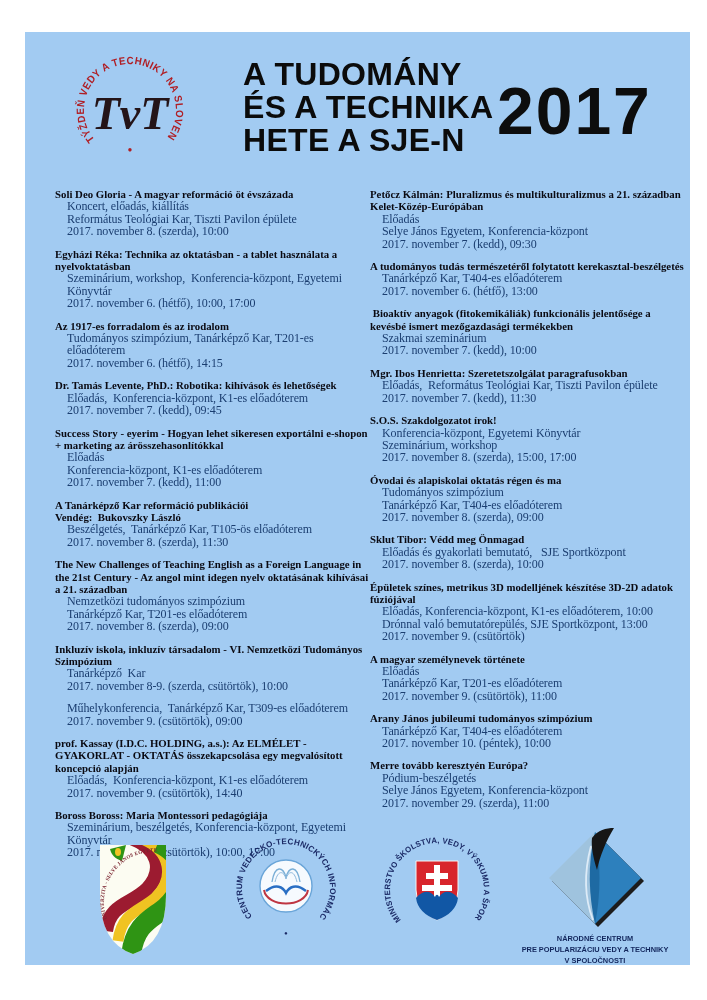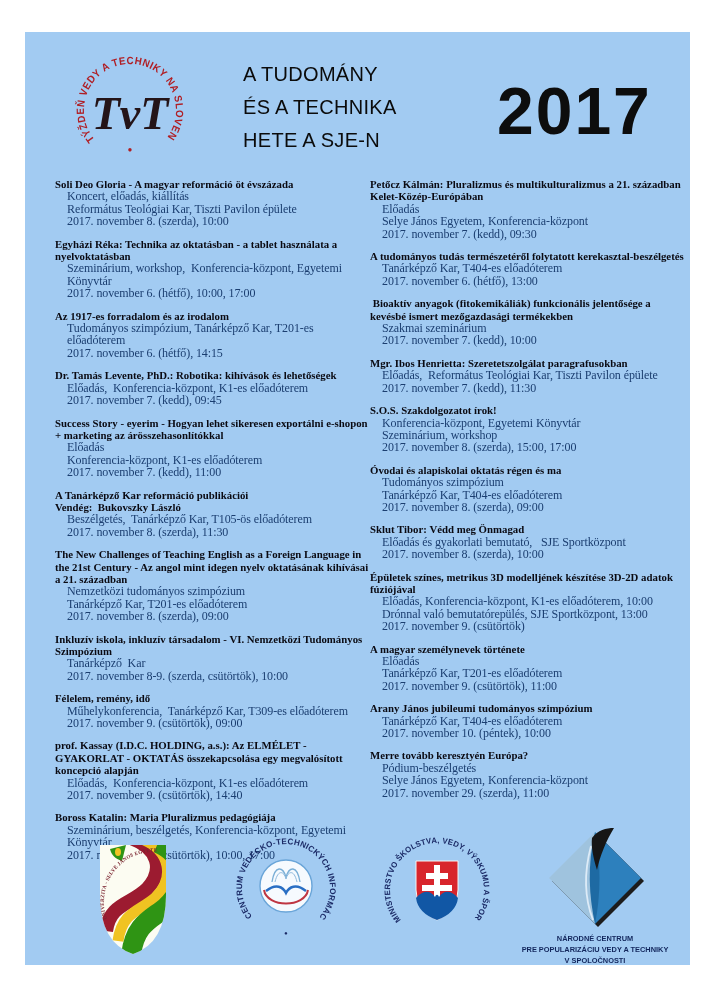--- a/index.html
+++ b/index.html
@@ -8,31 +8,31 @@
     font-family:"Liberation Serif",serif;overflow:hidden;
   }
   .poster{
     position:absolute;left:25px;top:32px;width:665px;height:933px;
     background:#a2cbf2;
   }
   
   .header-logo{position:absolute;left:41px;top:14px;width:128px;height:128px}
   .main-title{
     position:absolute;left:218px;top:26px;
-    font-family:"Liberation Sans",sans-serif;font-weight:normal;
-    font-size:20px;line-height:33px;color:#0b0b0b;letter-spacing:.3px;
+    font-family:"Liberation Sans",sans-serif;font-weight:bold;
+    font-size:32px;line-height:33px;color:#0b0b0b;letter-spacing:.3px;
     white-space:nowrap;
   }
   .year{
     position:absolute;left:472px;top:46px;
     font-family:"Liberation Sans",sans-serif;font-weight:bold;
     font-size:66px;line-height:1;color:#0d0d0d;letter-spacing:2px;
   }
   
-  .cols{position:absolute;left:30px;top:146px;display:flex}
+  .cols{position:absolute;left:30px;top:156px;display:flex}
   .col{width:315px}
   .col.right{width:315px}
   .event{margin-bottom:10px}
   .ev-title{
     font-weight:bold;font-size:10.8px;line-height:12.4px;color:#0a0a12;
     white-space:pre-wrap;
   }
   .ev-detail{
     font-size:12px;line-height:12.4px;color:#1b3e70;
     padding-left:12px;white-space:pre-wrap;letter-spacing:-.1px;
@@ -110,31 +110,30 @@
           <div class="ev-detail">Nemzetközi tudományos szimpózium</div>
           <div class="ev-detail">Tanárképző Kar, T201-es előadóterem</div>
           <div class="ev-detail">2017. november 8. (szerda), 09:00</div>
         </div>
         <div class="event">
           <div class="ev-title">Inkluzív iskola, inkluzív társadalom - VI. Nemzetközi Tudományos Szimpózium</div>
           <div class="ev-detail">Tanárképző  Kar</div>
           <div class="ev-detail">2017. november 8-9. (szerda, csütörtök), 10:00</div>
         </div>
         <div class="event">
-          <div class="ev-title">Félelem, remény, idő</div>
           <div class="ev-detail">Műhelykonferencia,  Tanárképző Kar, T309-es előadóterem</div>
           <div class="ev-detail">2017. november 9. (csütörtök), 09:00</div>
         </div>
         <div class="event">
           <div class="ev-title">prof. Kassay (I.D.C. HOLDING, a.s.): Az ELMÉLET - GYAKORLAT - OKTATÁS összekapcsolása egy megvalósított koncepció alapján</div>
           <div class="ev-detail">Előadás,  Konferencia-központ, K1-es előadóterem</div>
           <div class="ev-detail">2017. november 9. (csütörtök), 14:40</div>
         </div>
         <div class="event">
-          <div class="ev-title">Boross Katalin: Maria Pluralizmus pedagógiája</div>
+          <div class="ev-title">Boross Boross: Maria Montessori pedagógiája</div>
           <div class="ev-detail">Szeminárium, beszélgetés, Konferencia-központ, Egyetemi Könyvtár</div>
           <div class="ev-detail">2017. november 9. (csütörtök), 10:00, 17:00</div>
         </div>
       </div>
     <div class="col right" id="col-right">
         <div class="event">
           <div class="ev-title">Petőcz Kálmán: Pluralizmus és multikulturalizmus a 21. században Kelet-Közép-Európában</div>
           <div class="ev-detail">Előadás</div>
           <div class="ev-detail">Selye János Egyetem, Konferencia-központ</div>
           <div class="ev-detail">2017. november 7. (kedd), 09:30</div>

